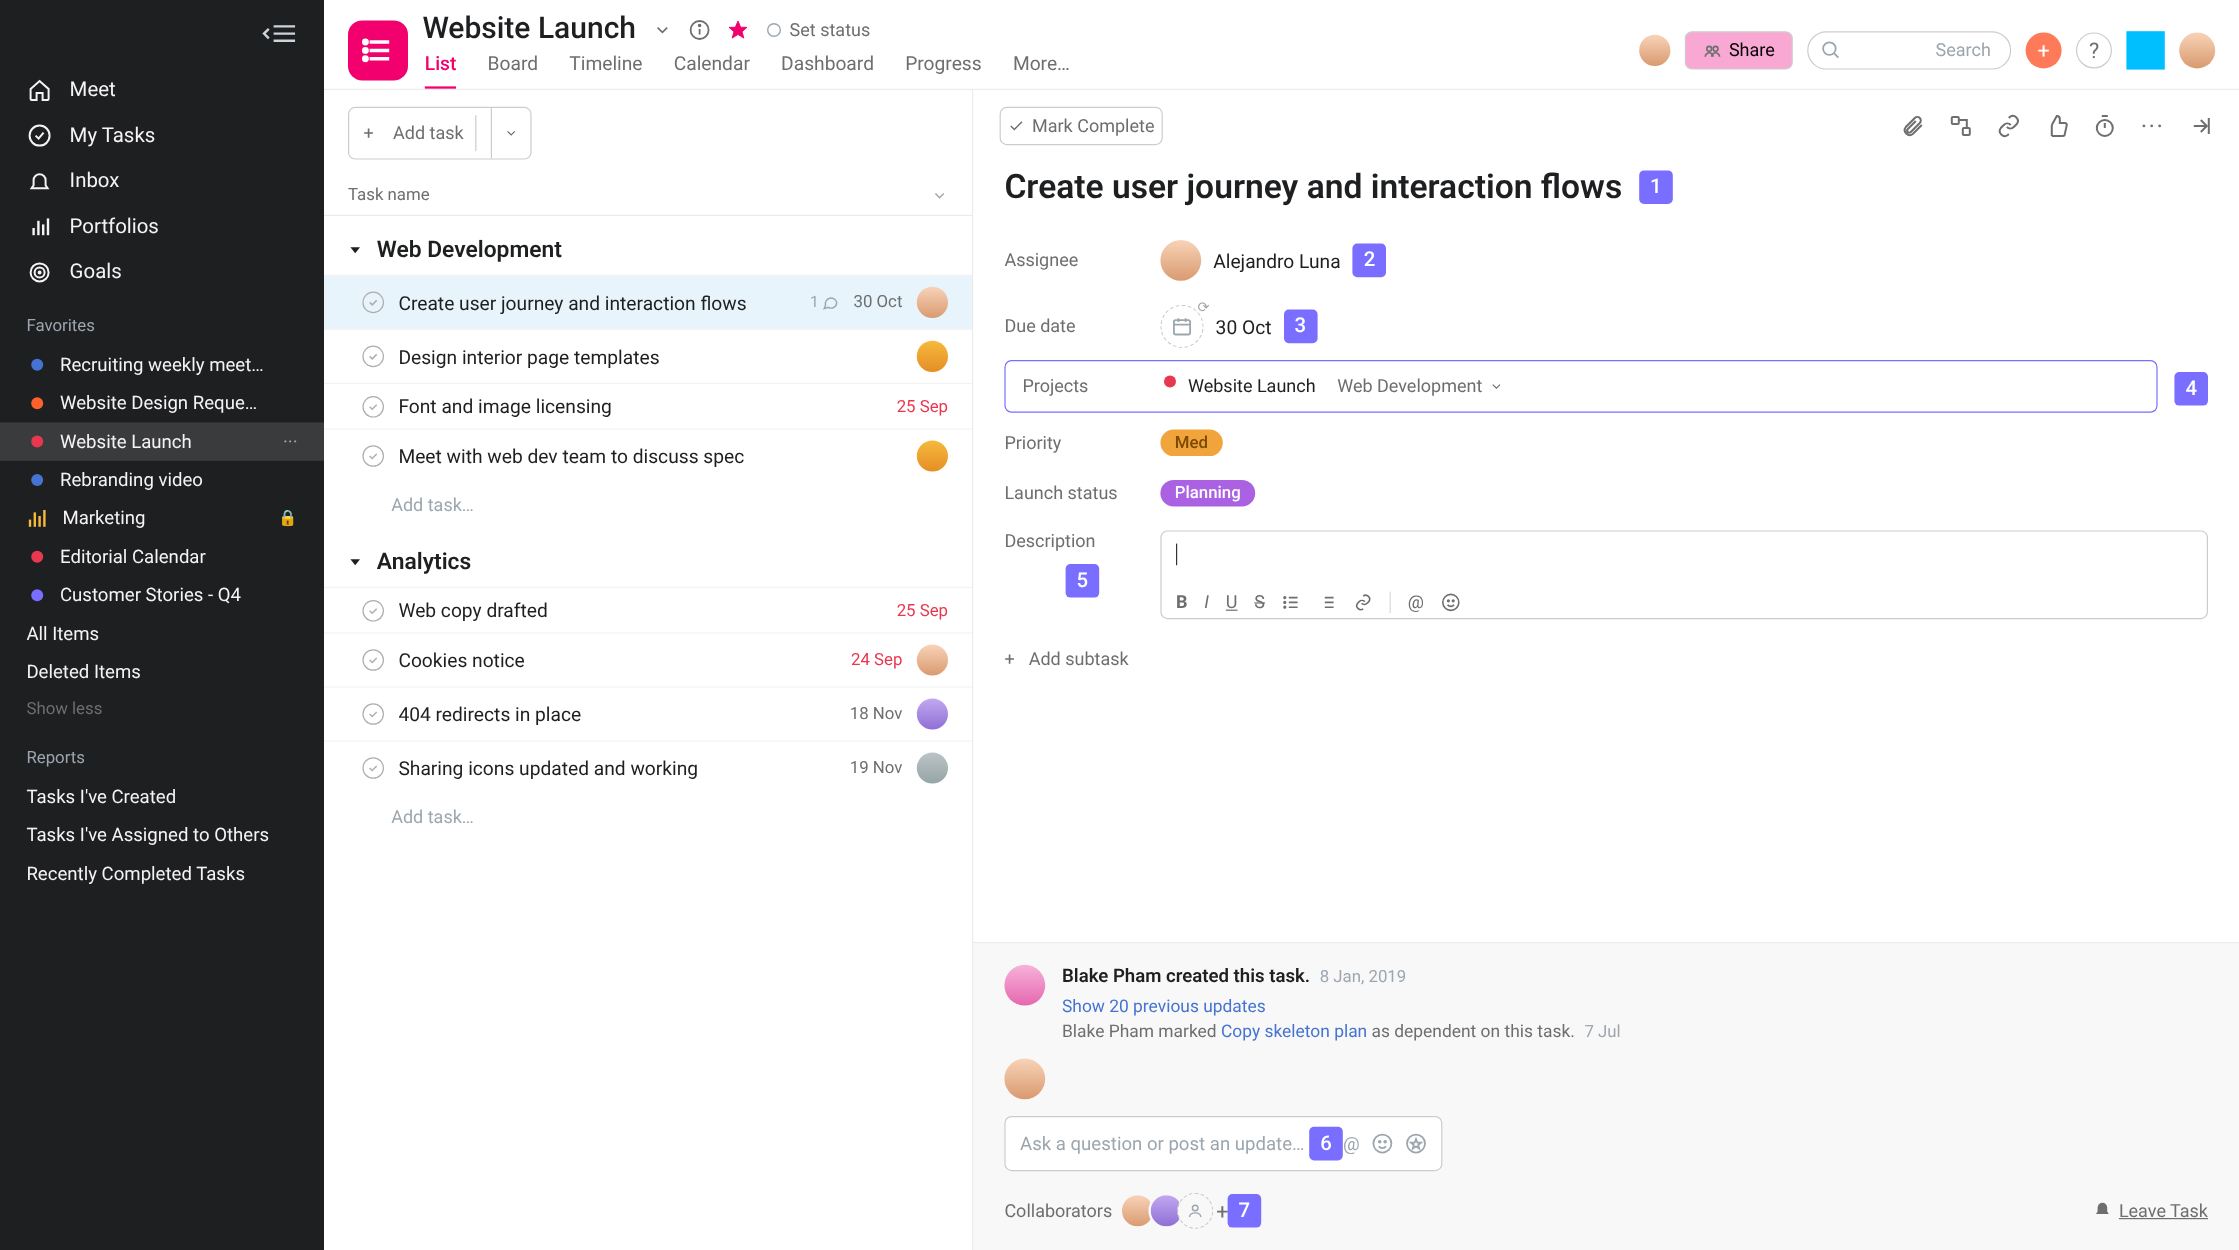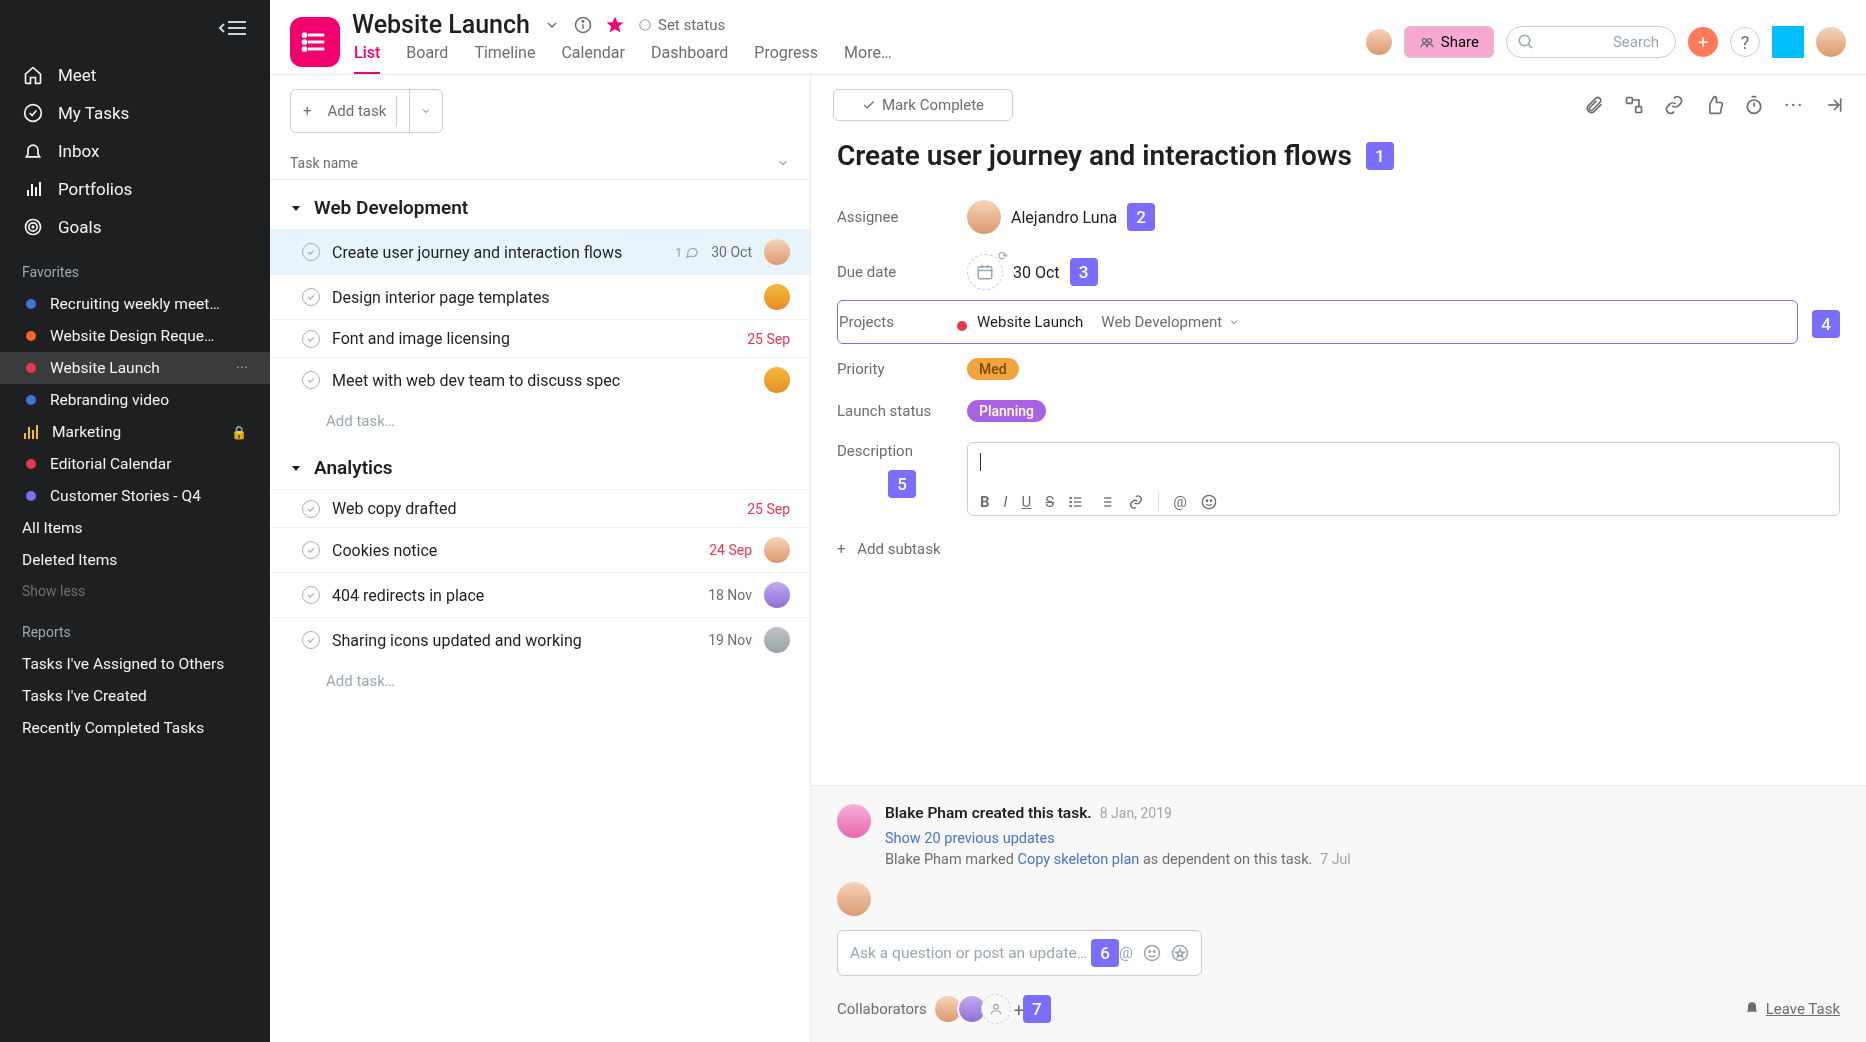--- a/index.html
+++ b/index.html
@@ -65,33 +65,33 @@
 .task-row .tname{ flex:1; font-size:16px; white-space:nowrap; overflow:hidden; text-overflow:ellipsis; }
 .task-row .due{ color:#6d6e6f; font-size:14px; }
 .task-row .due.red{ color:#e8384f; }
 .task-row .cmt{ color:#9ca6af; font-size:13px; display:flex; align-items:center; gap:3px;}
 .addtask-row{ padding:10px 20px 10px 56px; color:#9ca6af; font-size:15px; cursor:pointer;}
 .subicon{ width:18px;height:18px; display:flex;align-items:center;justify-content:center; color:#9ca6af; flex-shrink:0;}
 
 
 .detail{ flex:1; border-left:1px solid #edeae9; border-top:1px solid #edeae9; display:flex; flex-direction:column; min-width:0;}
 .det-toolbar{ display:flex; align-items:center; padding:14px 22px; gap:18px;}
-.mark-btn{ border:1px solid #cfcbcb; border-radius:6px; padding:6px 28px; background:#fff; font-size:15px; color:#6d6e6f; display:flex; align-items:center; gap:6px; cursor:pointer;}
+.mark-btn{ border:1px solid #cfcbcb; border-radius:6px; padding:6px 6px; background:#fff; font-size:15px; color:#6d6e6f; display:flex; align-items:center; gap:6px; cursor:pointer;}
 .det-icons{ margin-left:auto; display:flex; align-items:center; gap:20px; color:#6d6e6f; }
 .det-icons span{ cursor:pointer; }
 .det-body{ padding:4px 26px; flex:1; overflow-y:auto; }
 .det-title{ font-size:28px; font-weight:600; display:flex; align-items:center; gap:14px; margin-bottom:18px;}
 .num-badge{ background:#796eff; color:#fff; width:28px; height:28px; border-radius:4px; display:flex; align-items:center; justify-content:center; font-size:17px; font-weight:500; flex-shrink:0;}
 .det-row{ display:flex; align-items:center; padding:10px 0; }
 .det-label{ width:130px; color:#6d6e6f; font-size:15px;}
 .det-val{ display:flex; align-items:center; gap:10px; font-size:16px; position:relative;}
 .pill{ border-radius:12px; padding:3px 12px; font-size:14px; color:#fff; font-weight:500;}
 .pill.med{ background:#f1a33c; color:#7a4a00;}
 .pill.plan{ background:#aa62e3;}
-.proj-box{ border:1.5px solid #796eff; border-radius:6px; margin:0 0 4px; padding:12px 1px; display:flex; align-items:flex-end; }
+.proj-box{ border:1.5px solid #796eff; border-radius:6px; margin:0 0 4px; padding:12px 14px; display:flex; align-items:flex-start; }
 .proj-box .dot{ width:10px;height:10px;border-radius:50%; background:#e8384f; margin-right:10px;}
 .proj-box .section-sel{ margin-left:18px; color:#6d6e6f; display:flex; align-items:center; gap:6px; cursor:pointer;}
 .cal-circ{ width:36px;height:36px; border:1px dashed #cfcbcb; border-radius:50%; display:flex;align-items:center;justify-content:center; color:#9ca6af; position:relative;}
 .cal-circ .sync{ position:absolute; top:-6px; right:-6px; font-size:12px;}
 .desc-box{ border:1px solid #cfcbcb; border-radius:6px; min-height:74px; padding:10px 12px 4px; flex:1; display:flex; flex-direction:column;}
 .desc-box .cursor{ width:1px; height:18px; background:#333; }
 .desc-toolbar{ margin-top:auto; display:flex; align-items:center; gap:14px; color:#6d6e6f; padding-top:6px; font-size:15px;}
 .desc-toolbar .sep{ width:1px; height:18px; background:#dadada;}
 .addsub{ padding:14px 0 20px; color:#6d6e6f; cursor:pointer; display:flex; align-items:center; gap:8px;}
 
@@ -212,22 +212,22 @@
         <span>Customer Stories - Q4</span>
       </div>
     </div>
 
   <div class="link-item">All Items</div>
   <div class="link-item">Deleted Items</div>
   <div class="show-less">Show less</div>
 
   <div class="sec-label">Reports</div>
   <div id="reports">
+      <div class="link-item">Tasks I've Created</div>
       <div class="link-item">Tasks I've Assigned to Others</div>
-      <div class="link-item">Tasks I've Created</div>
       <div class="link-item">Recently Completed Tasks</div>
     </div>
 </aside>
 
 <div class="main">
   <div class="topbar">
     <div class="proj-badge">
       <svg width="28" height="28" viewBox="0 0 24 24" fill="none" stroke="#fff" stroke-width="2.5">
           <line x1="6" y1="6" x2="20" y2="6"></line>
           <line x1="6" y1="12" x2="20" y2="12"></line>

